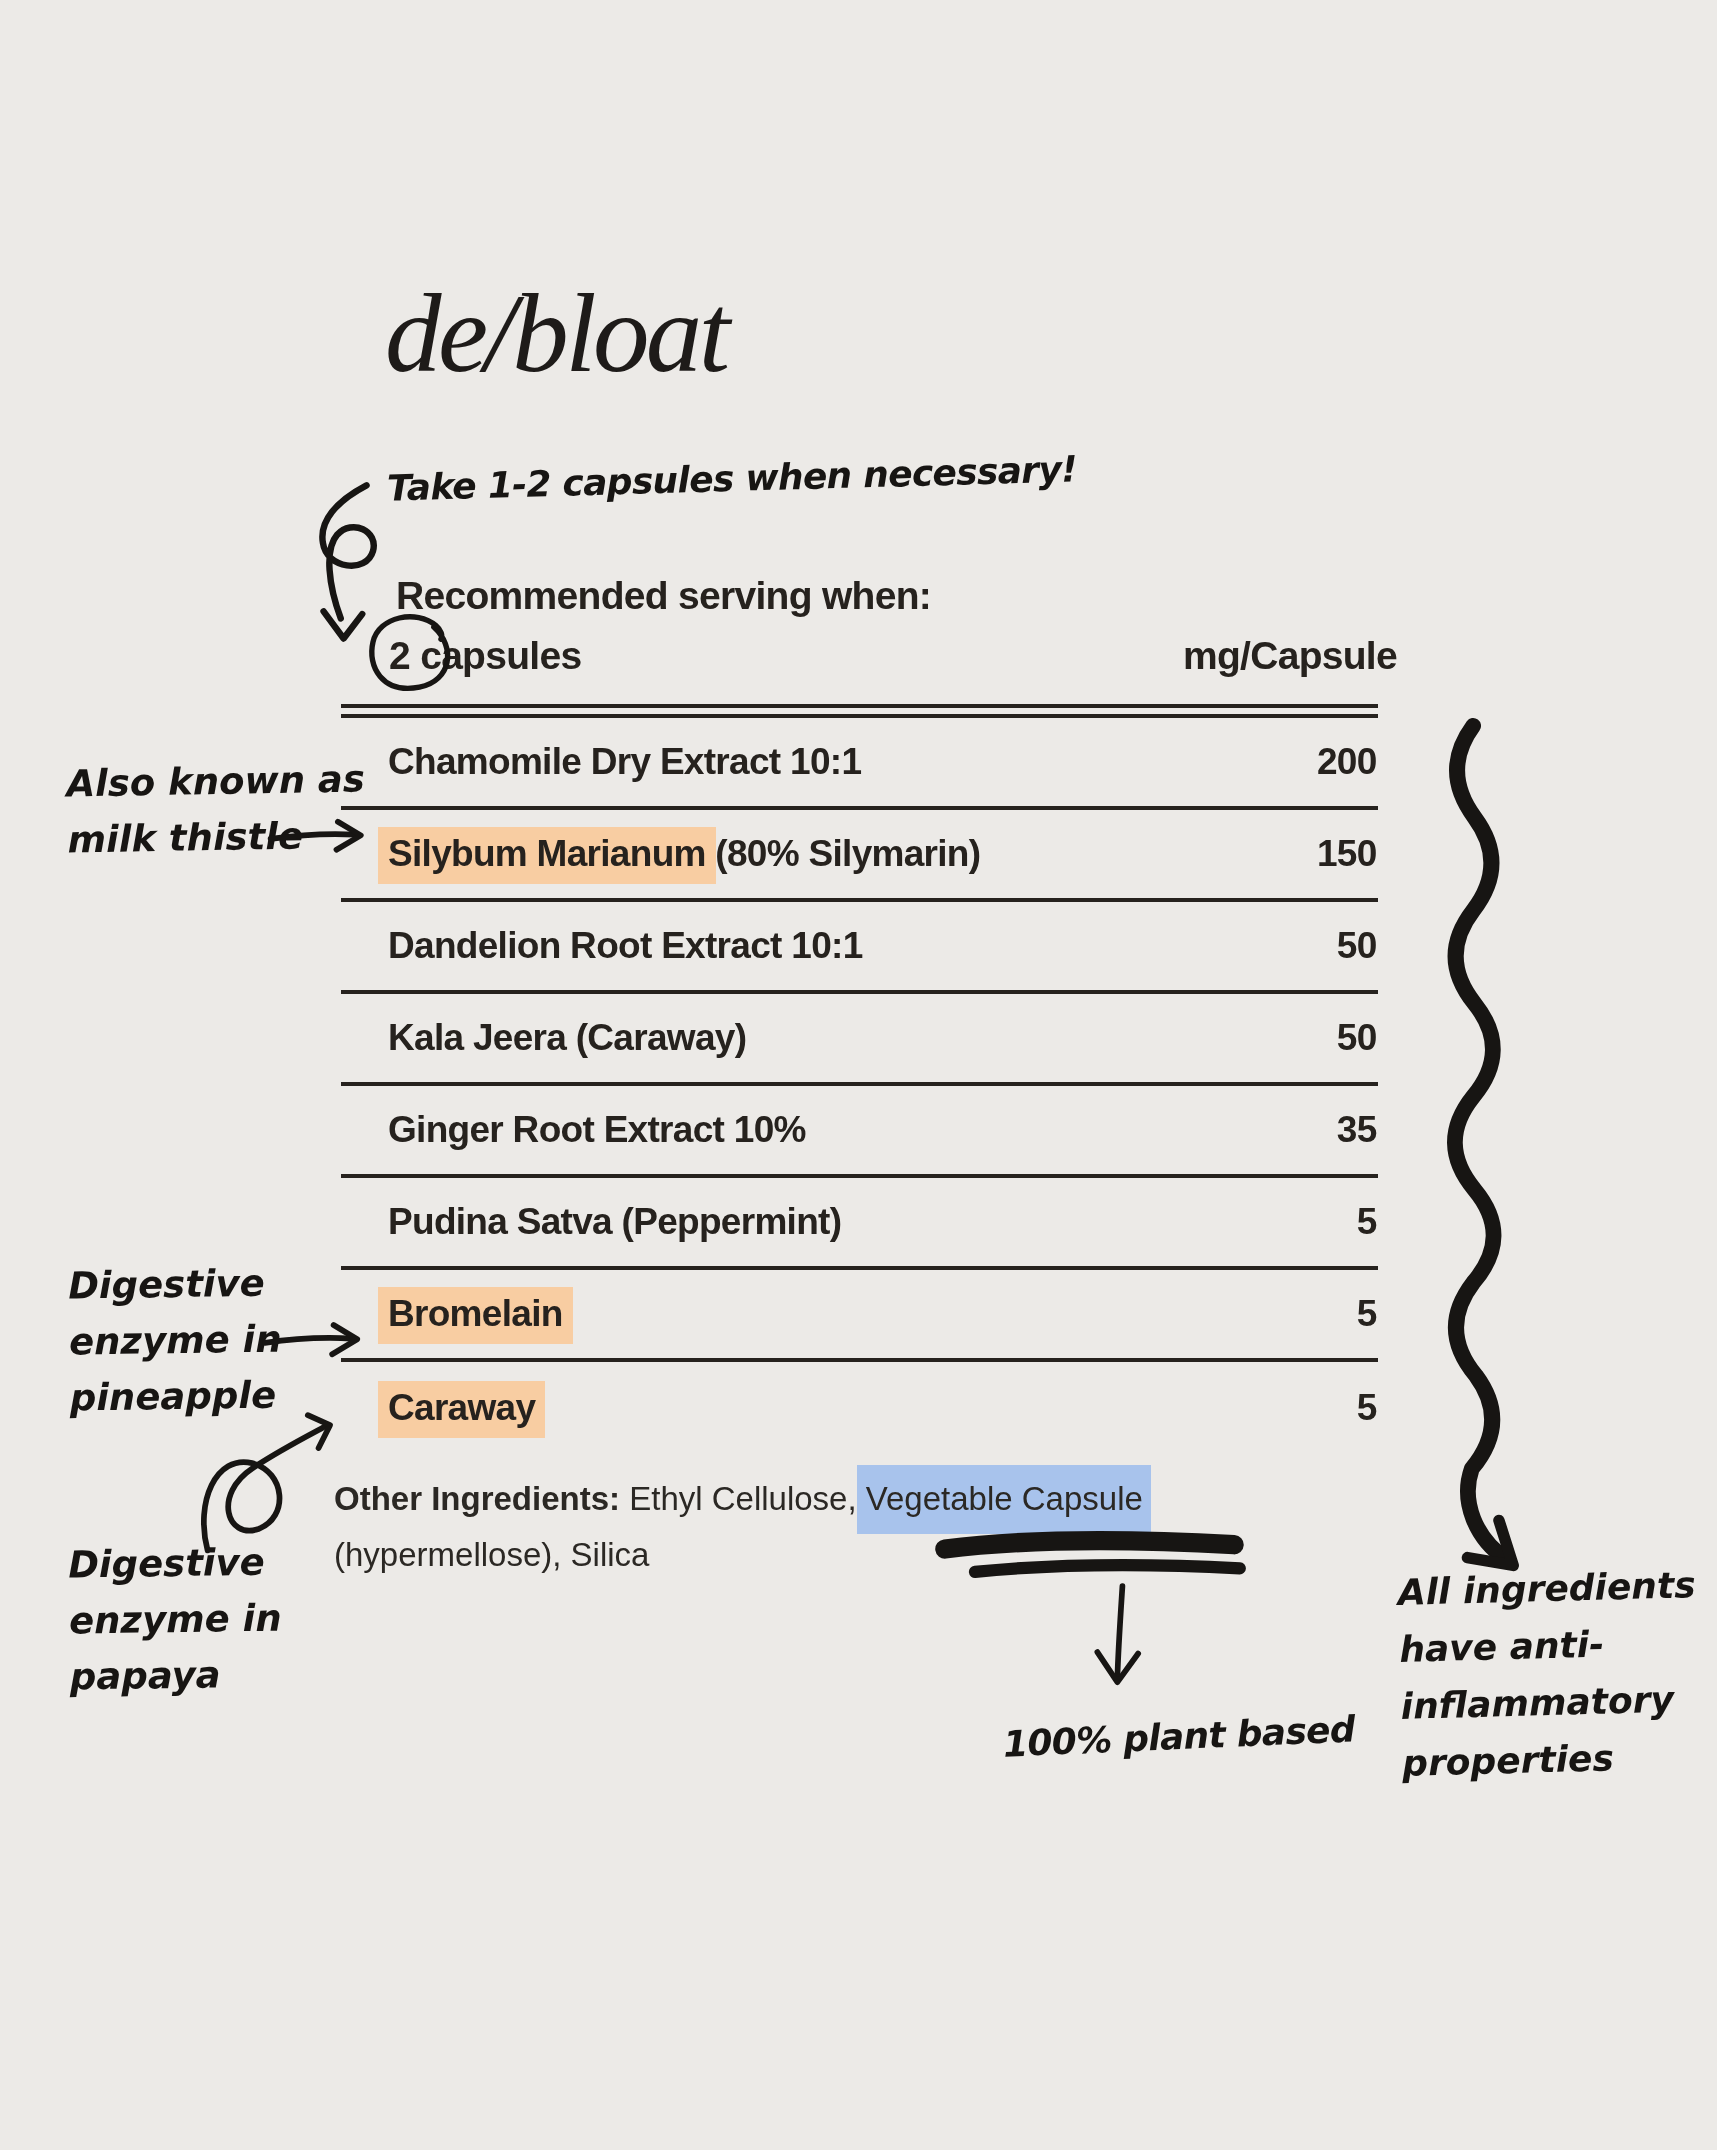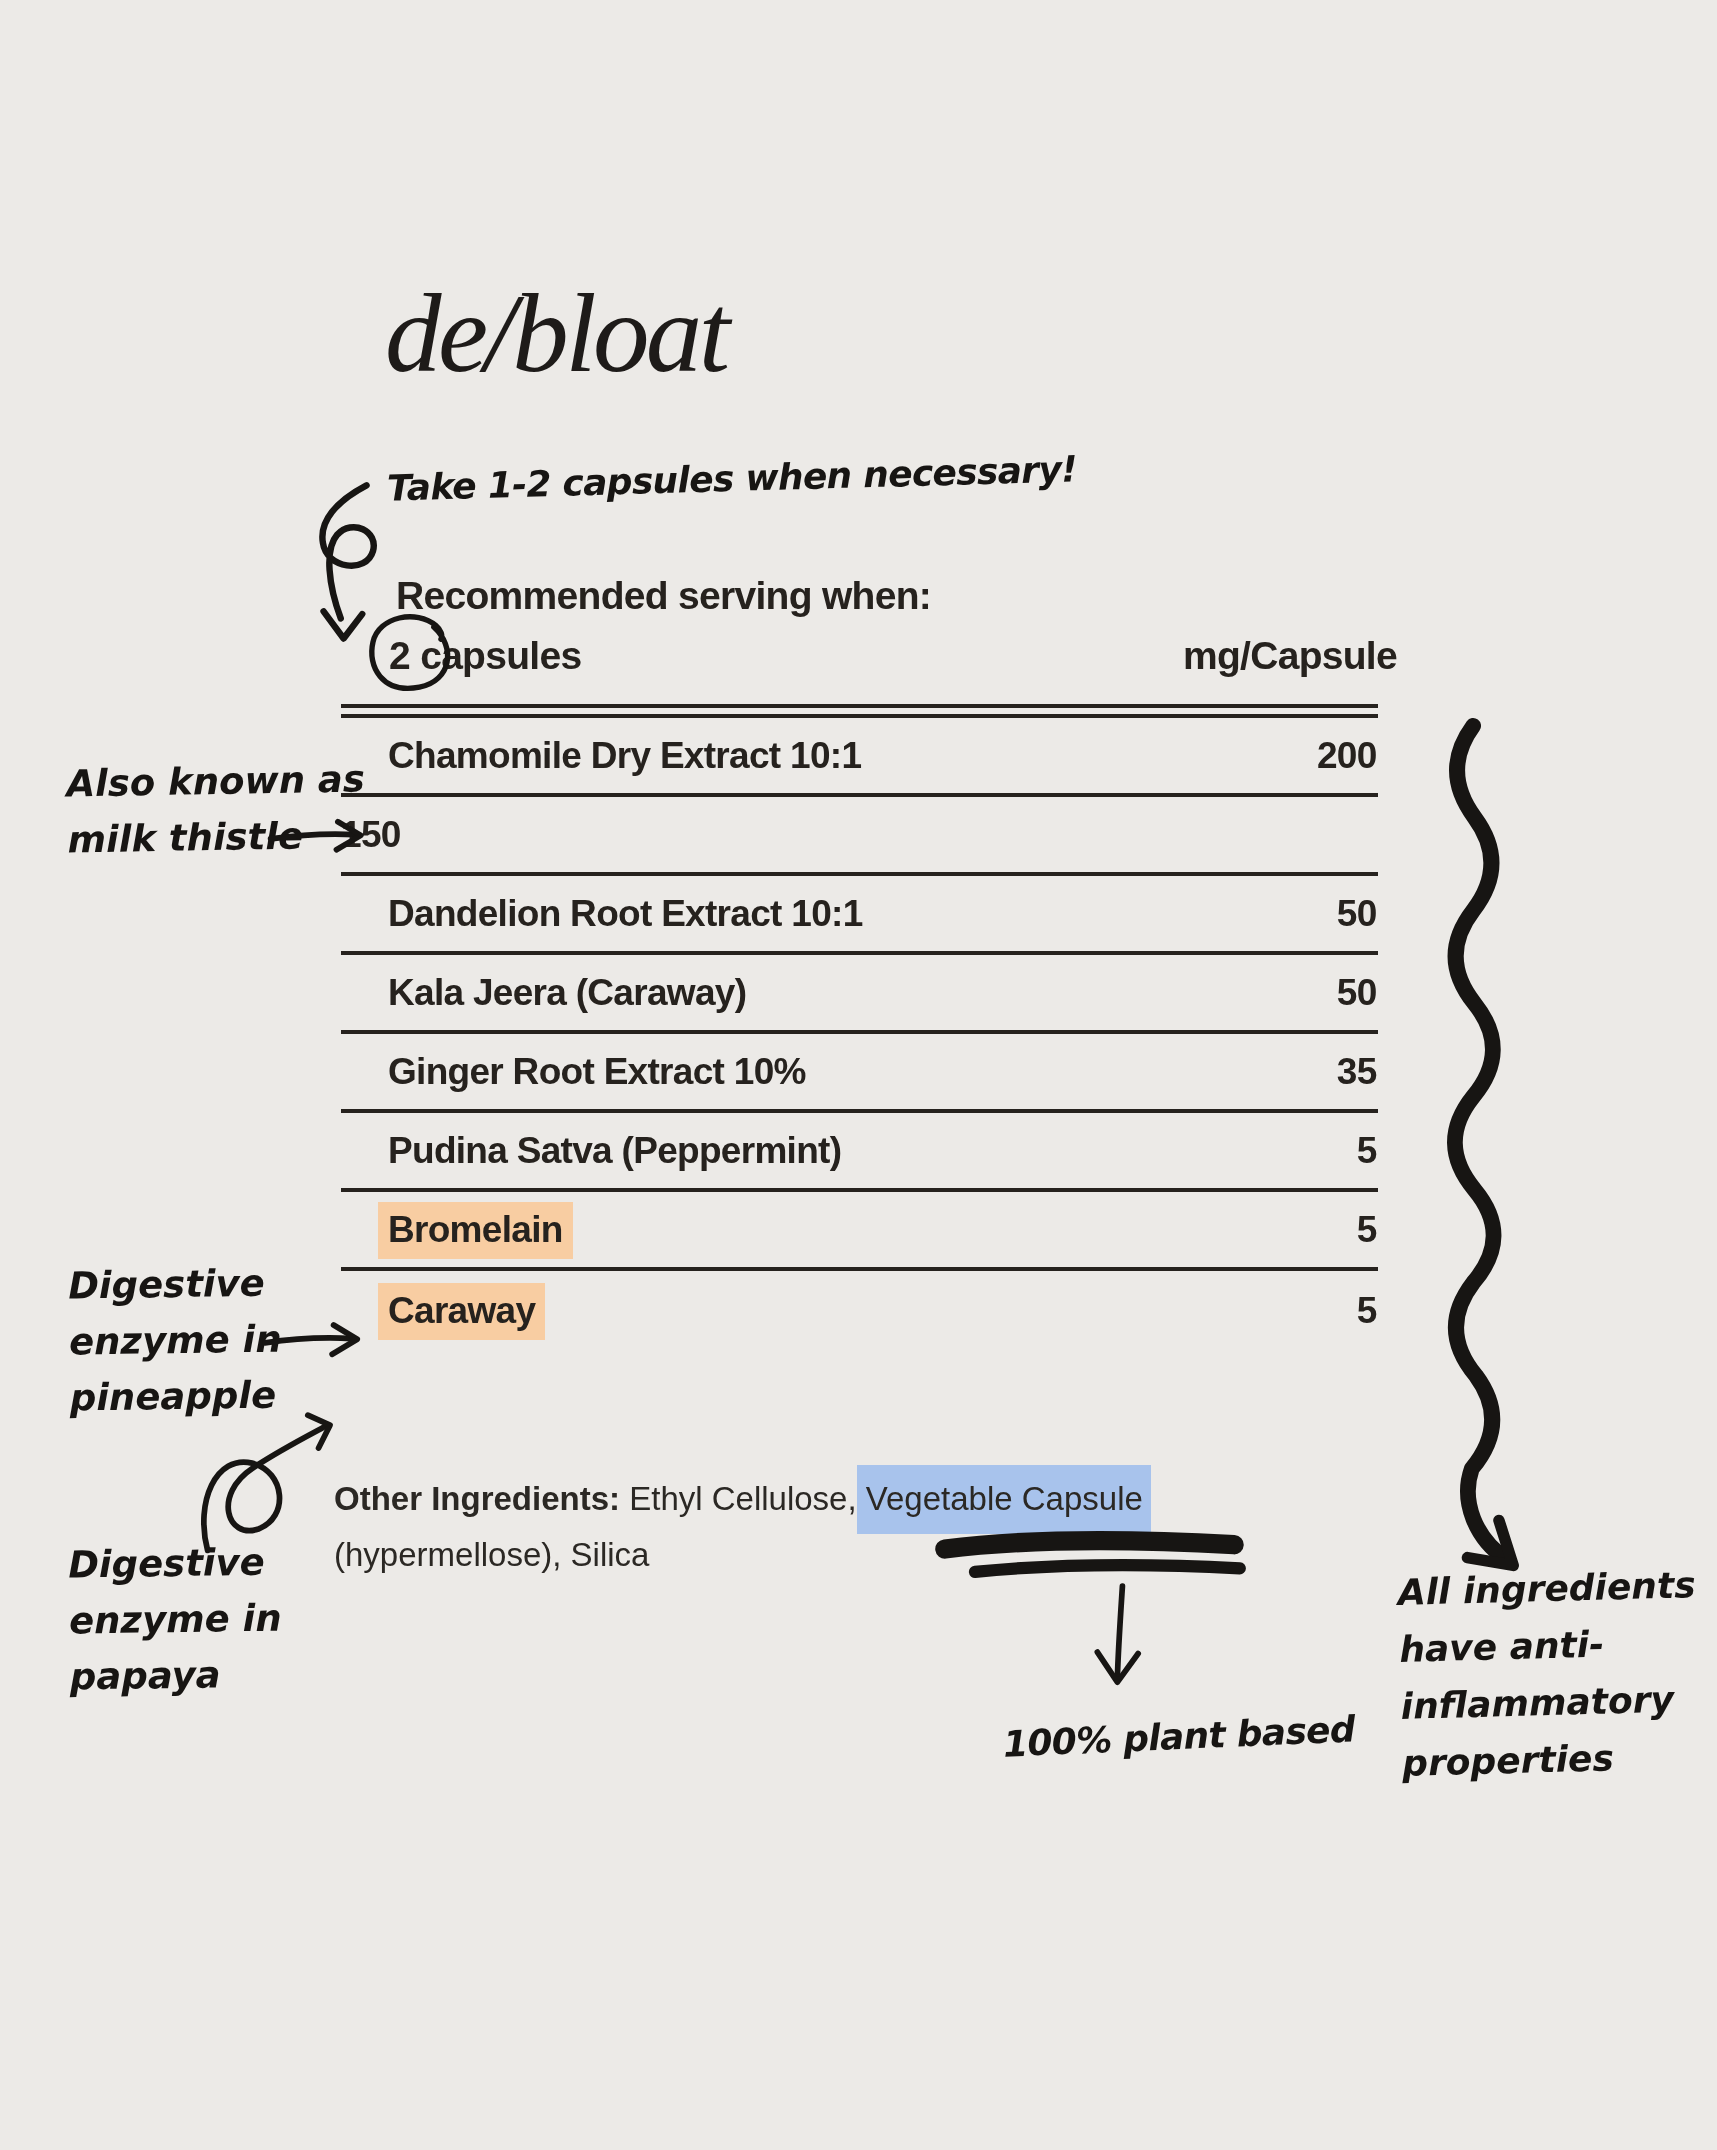--- a/index.html
+++ b/index.html
@@ -33,21 +33,21 @@
   .col-header{position:absolute;right:321px;top:634px;font-size:39px;font-weight:700;letter-spacing:-0.7px;color:#26221e;margin-left:28px;}
 
   .rule-double{
     position:absolute;left:341px;top:704px;width:1037px;height:14.3px;
     box-sizing:border-box;
     border-top:4.3px solid #26221e;border-bottom:4.3px solid #26221e;
   }
 
   .table{position:absolute;left:341px;top:718px;width:1037px;}
   .row{
-    height:79px;box-sizing:border-box;
+    height:92px;box-sizing:border-box;
     display:flex;align-items:center;justify-content:space-between;
     border-bottom:4.3px solid #26221e;
     font-size:37px;font-weight:700;letter-spacing:-0.7px;color:#26221e;
   }
   .row:last-child{border-bottom:none;}
   .row .name{padding-left:47px;white-space:nowrap;}
   .row .mg{padding-right:1.4px;}
 
   .hl{display:inline-block;}
   .hl-orange{background:#f8cda2;padding:6.4px 10px 8.6px;margin:-6.4px -10px -8.6px;}
@@ -77,20 +77,21 @@
   <div class="col-header">mg/Capsule</div>
 
   <div class="rule-double"></div>
 
   <div class="table">
     <div class="row">
       <div class="name">Chamomile Dry Extract 10:1</div>
       <div class="mg">200</div>
     </div>
     <div class="row">
+      <div class="name"><span class="hl hl-orange">Silybum Marianum</span><span> (80% Silymarin)</span></div>
       <div class="mg">150</div>
     </div>
     <div class="row">
       <div class="name">Dandelion Root Extract 10:1</div>
       <div class="mg">50</div>
     </div>
     <div class="row">
       <div class="name">Kala Jeera (Caraway)</div>
       <div class="mg">50</div>
     </div>

